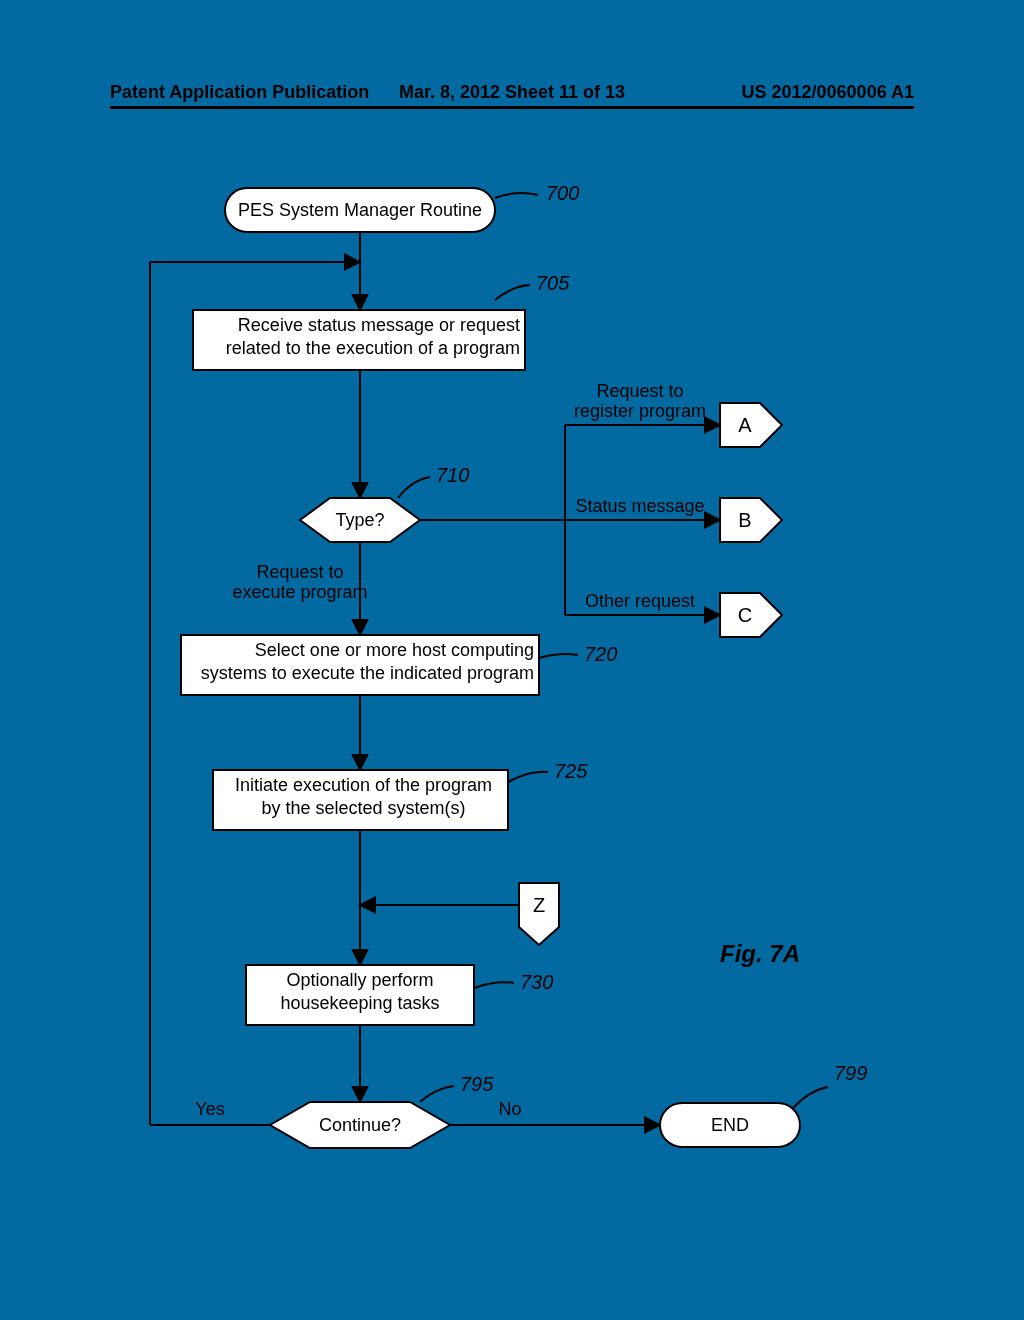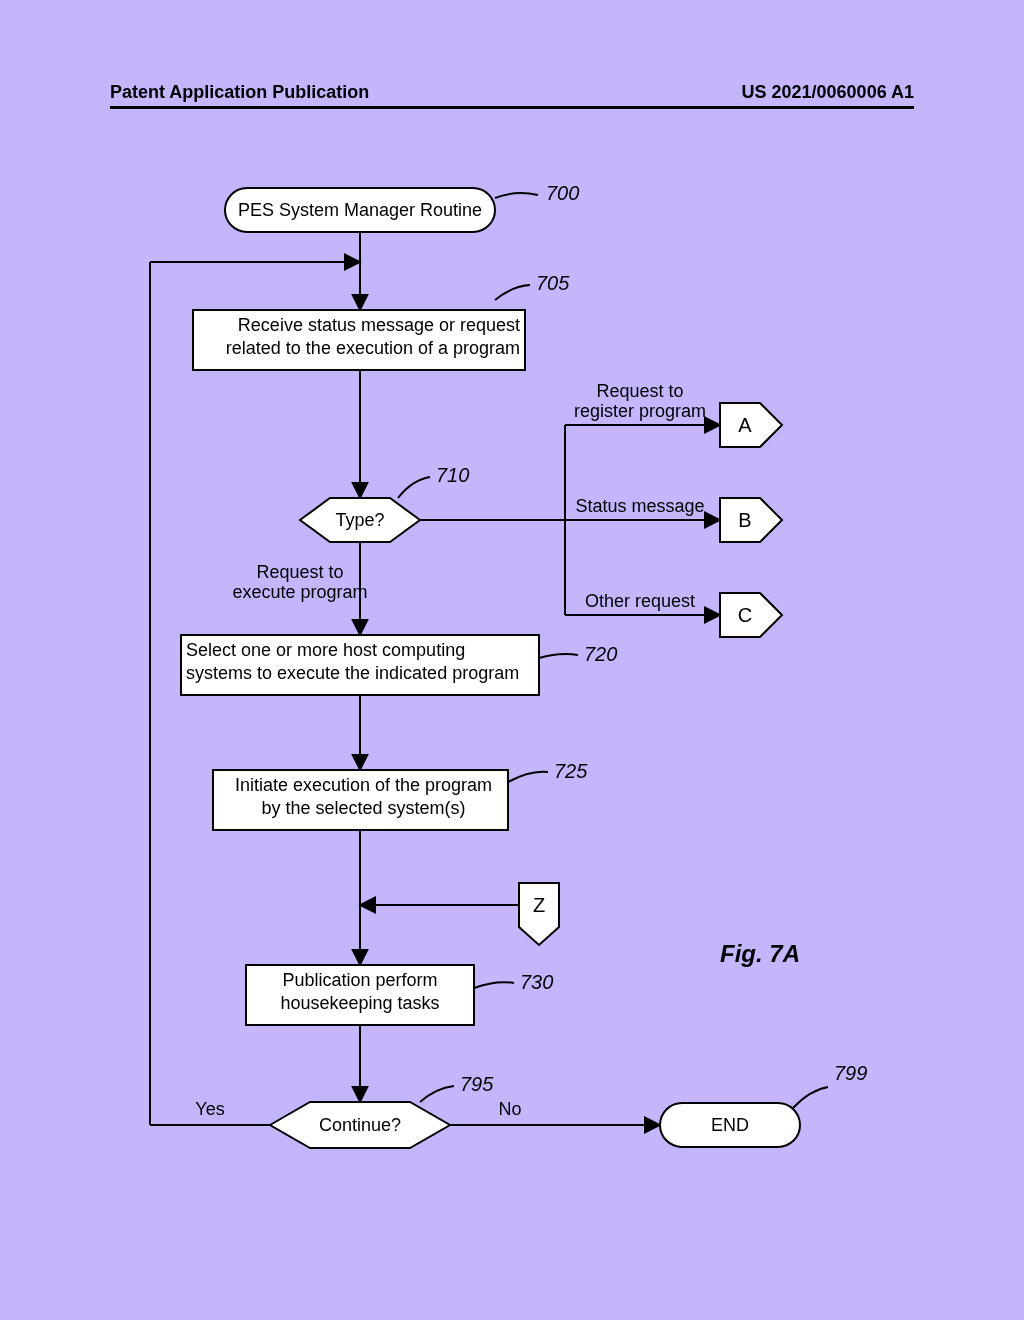--- a/index.html
+++ b/index.html
@@ -5,21 +5,21 @@
   body {
     margin: 0;
     padding: 0;
     background: #fff;
     font-family: Arial, Helvetica, sans-serif;
   }
   .page {
     width: 1024px;
     height: 1320px;
     position: relative;
-    background: #c4b5fd;
+    background: #0369a1;
   }
   .header {
     position: absolute;
     top: 82px;
     left: 110px;
     right: 110px;
     border-bottom: 3px solid #000;
     padding-bottom: 3px;
     display: flex;
     font-size: 18px;
@@ -44,21 +44,22 @@
     font-family: Arial, Helvetica, sans-serif;
   }
 </style>
 </head>
 <body>
 
 <div class="page">
 
   <div class="header">
     <div class="header-left">Patent Application Publication</div>
-    <div class="header-right">US 2021/0060006 A1</div>
+    <div class="header-mid">Mar. 8, 2012  Sheet 11 of 13</div>
+    <div class="header-right">US 2012/0060006 A1</div>
   </div>
 
   <div class="svg-wrap">
     <svg width="1024" height="1320" viewBox="0 0 1024 1320">
       <defs>
         <marker id="arrow" viewBox="0 0 10 10" refX="9" refY="5" markerWidth="9" markerHeight="9" orient="auto-start-reverse">
           <path d="M 0 0 L 10 5 L 0 10 z" fill="#000"></path>
         </marker>
       </defs>
 
@@ -112,21 +113,21 @@
       <text x="640" y="607" font-size="18" text-anchor="middle">Other request</text>
       <polygon points="720,593 760,593 782,615 760,637 720,637" fill="#fff" stroke="#000" stroke-width="2"></polygon>
       <text x="745" y="622" font-size="20" text-anchor="middle">C</text>
 
       <line x1="360" y1="542" x2="360" y2="635" stroke="#000" stroke-width="2" marker-end="url(#arrow)"></line>
       <text x="300" y="578" font-size="18" text-anchor="middle">Request to</text>
       <text x="300" y="598" font-size="18" text-anchor="middle">execute program</text>
 
       <rect x="181" y="635" width="358" height="60" fill="#fff" stroke="#000" stroke-width="2"></rect>
       <foreignObject x="186" y="639" width="348" height="52">
-        <div xmlns="http://www.w3.org/1999/xhtml" style="font:18px Arial;text-align:left;line-height:1.25">Select one or more host computing systems to execute the indicated program</div>
+        <div xmlns="http://www.w3.org/1999/xhtml" style="font:18px Arial;text-align:right;line-height:1.25">Select one or more host computing systems to execute the indicated program</div>
       </foreignObject>
 
       <path d="M539 658 Q560 652 578 655" stroke="#000" stroke-width="2" fill="none"></path>
       <text x="584" y="661" font-size="20" font-style="italic">720</text>
 
       <line x1="360" y1="695" x2="360" y2="770" stroke="#000" stroke-width="2" marker-end="url(#arrow)"></line>
 
       <rect x="213" y="770" width="295" height="60" fill="#fff" stroke="#000" stroke-width="2"></rect>
       <foreignObject x="218" y="774" width="285" height="52">
         <div xmlns="http://www.w3.org/1999/xhtml" style="font:18px Arial;text-align:center;line-height:1.25;padding-left:6px">Initiate execution of the program by the selected system(s)</div>
@@ -137,21 +138,21 @@
 
       <line x1="360" y1="830" x2="360" y2="905" stroke="#000" stroke-width="2"></line>
       <line x1="360" y1="905" x2="360" y2="965" stroke="#000" stroke-width="2" marker-end="url(#arrow)"></line>
 
       <polygon points="519,883 559,883 559,927 539,945 519,927" fill="#fff" stroke="#000" stroke-width="2"></polygon>
       <text x="539" y="912" font-size="20" text-anchor="middle">Z</text>
       <line x1="519" y1="905" x2="360" y2="905" stroke="#000" stroke-width="2" marker-end="url(#arrow)"></line>
 
       <rect x="246" y="965" width="228" height="60" fill="#fff" stroke="#000" stroke-width="2"></rect>
       <foreignObject x="251" y="969" width="218" height="52">
-        <div xmlns="http://www.w3.org/1999/xhtml" style="font:18px Arial;text-align:center;line-height:1.25">Publication perform housekeeping tasks</div>
+        <div xmlns="http://www.w3.org/1999/xhtml" style="font:18px Arial;text-align:center;line-height:1.25">Optionally perform housekeeping tasks</div>
       </foreignObject>
 
       <path d="M474 988 Q496 980 514 983" stroke="#000" stroke-width="2" fill="none"></path>
       <text x="520" y="989" font-size="20" font-style="italic">730</text>
 
       <line x1="360" y1="1025" x2="360" y2="1102" stroke="#000" stroke-width="2" marker-end="url(#arrow)"></line>
 
       <polygon points="270,1125 310,1102 410,1102 450,1125 410,1148 310,1148" fill="#fff" stroke="#000" stroke-width="2"></polygon>
       <text x="360" y="1131" font-size="18" text-anchor="middle">Continue?</text>
 

